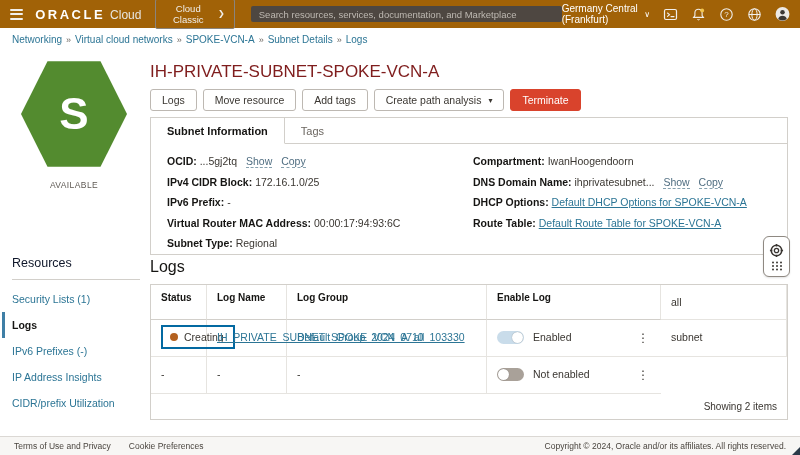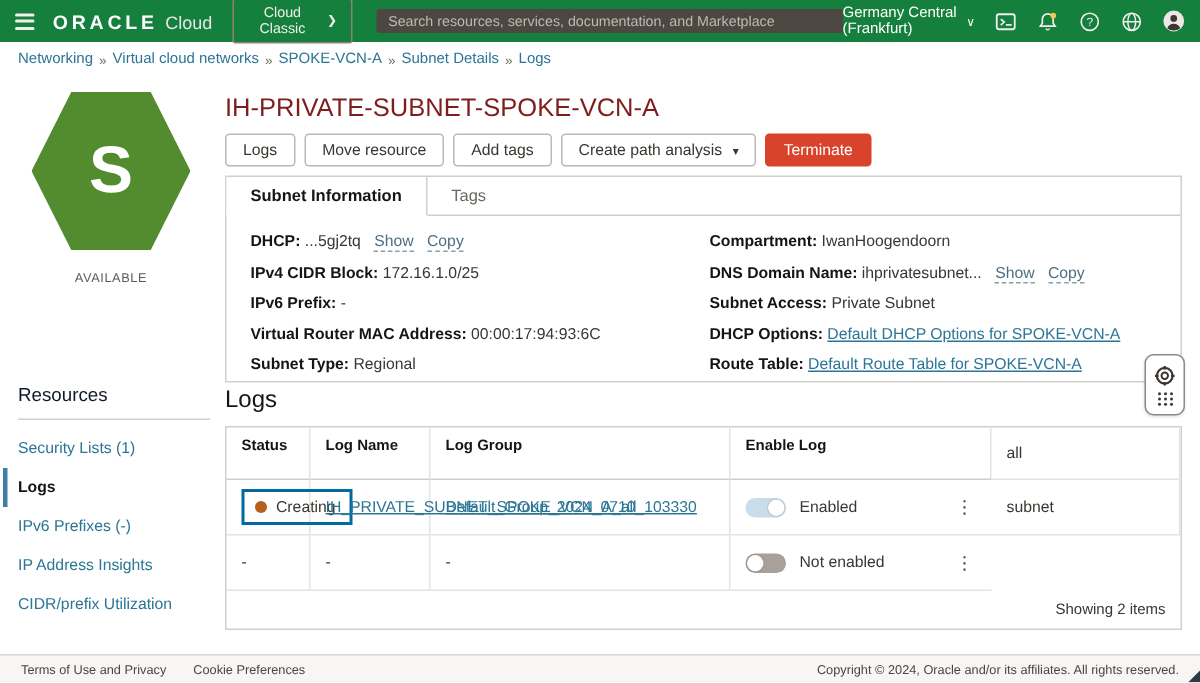--- a/index.html
+++ b/index.html
@@ -1,21 +1,21 @@
 <!DOCTYPE html>
 <html><head>
 <meta charset="utf-8">
 <style>
   * { margin:0; padding:0; box-sizing:border-box; }
   html,body { width:800px; height:455px; }
   body { font-family:"Liberation Sans", sans-serif; background:#fff; overflow:hidden; }
   .screen { position:relative; width:800px; height:455px; background:#fff; overflow:hidden; }
 
   
-  .topbar { position:absolute; top:0; left:0; right:0; height:28px; background:#15803d;
+  .topbar { position:absolute; top:0; left:0; right:0; height:28px; background:#a16207;
             display:flex; align-items:center; padding:0 10px; }
   .hamburger { width:16px; height:11px; display:flex; flex-direction:column; justify-content:space-between; cursor:pointer; margin-right:12px; }
   .hamburger span { display:block; height:2px; background:#f1efec; border-radius:1px; }
   .brand { display:flex; align-items:baseline; margin-right:14px; cursor:pointer; }
   .brand .oracle { color:#fff; font-weight:bold; font-size:13px; letter-spacing:2.5px; }
   .brand .cloud { color:#e8e6e2; font-size:12px; margin-left:5px; }
   .cloud-classic { display:flex; align-items:center; gap:7px; border:1px solid #8a847d; border-radius:2px;
                    color:#f1efec; font-size:9.5px; padding:3px 9px; cursor:pointer; background:transparent; }
   .cloud-classic .chev { font-size:8px; line-height:1; }
   .searchbox { width:373px; height:16px; margin-left:16px; background:#4e4741; border:none; border-radius:2px;
@@ -76,21 +76,21 @@
   .ghost-link { color:#4f6d80; text-decoration:none; border-bottom:1px dashed #86a0ae; margin-left:6px; cursor:pointer; }
   .real-link { color:#2c7595; text-decoration:underline; cursor:pointer; }
 
   
   .logs-title { position:absolute; left:150px; top:258px; font-size:16px; color:#161513; font-weight:normal; }
   .logtable { position:absolute; left:150px; top:284px; width:638px; border:1px solid #d2cfca; background:#fff;
               display:grid; grid-template-columns:56px 80px 200px 174px 1fr; }
   .th { font-size:10px; font-weight:bold; color:#161513; padding:7px 10px; border-bottom:1px solid #d2cfca; border-right:1px solid #e6e4e0; }
   .th:nth-child(5) { border-right:none; }
   .td { font-size:10.5px; color:#3a3631; padding:11px 10px; border-bottom:1px solid #e6e4e0; border-right:1px solid #e6e4e0;
-        display:flex; align-items:center; }
+        display:flex; align-items:flex-start; }
   .td.last { border-right:none; }
   .status-box { display:inline-flex; align-items:center; gap:6px; border:2px solid #0369a1; padding:4px 9px 4px 7px; margin:-6px 0; }
   .dot { width:8px; height:8px; border-radius:50%; background:#b4611f; }
   .cell-link { color:#2c7595; text-decoration:underline; font-size:10.5px; cursor:pointer; }
   .toggle { width:27px; height:13px; border-radius:7px; position:relative; flex:none; cursor:pointer; }
   .toggle .knob { position:absolute; top:1px; width:11px; height:11px; border-radius:50%; background:#fff; box-shadow:0 0 1px rgba(0,0,0,.4); }
   .toggle.on { background:#c9dcea; } .toggle.on .knob { right:1px; }
   .toggle.off { background:#a9a199; } .toggle.off .knob { left:1px; }
   .toggle-label { margin-left:9px; font-size:10.5px; color:#3a3631; }
   .kebab { margin-left:auto; color:#3a3631; font-size:12px; cursor:pointer; padding:0 2px; }
@@ -203,21 +203,21 @@
   </div>
 
   <div class="panel">
     <div class="tabs">
       <div class="tab active">Subnet Information</div>
       <div class="tab">Tags</div>
     </div>
     <div class="panel-body">
       <div>
         <div class="field">
-          <b>DHCP:</b>
+          <b>OCID:</b>
           <span>...5gj2tq</span>
           <a class="ghost-link">Show</a>
           <a class="ghost-link">Copy</a>
         </div>
         <div class="field">
           <b>IPv4 CIDR Block:</b>
           <span>172.16.1.0/25</span>
         </div>
         <div class="field">
           <b>IPv6 Prefix:</b>
@@ -235,24 +235,20 @@
       <div>
         <div class="field">
           <b>Compartment:</b>
           <span>IwanHoogendoorn</span>
         </div>
         <div class="field">
           <b>DNS Domain Name:</b>
           <span>ihprivatesubnet...</span>
           <a class="ghost-link">Show</a>
           <a class="ghost-link">Copy</a>
-        </div>
-        <div class="field">
-          <b>Subnet Access:</b>
-          <span>Private Subnet</span>
         </div>
         <div class="field">
           <b>DHCP Options:</b>
           <a class="real-link">Default DHCP Options for SPOKE-VCN-A</a>
         </div>
         <div class="field">
           <b>Route Table:</b>
           <a class="real-link">Default Route Table for SPOKE-VCN-A</a>
         </div>
       </div>

